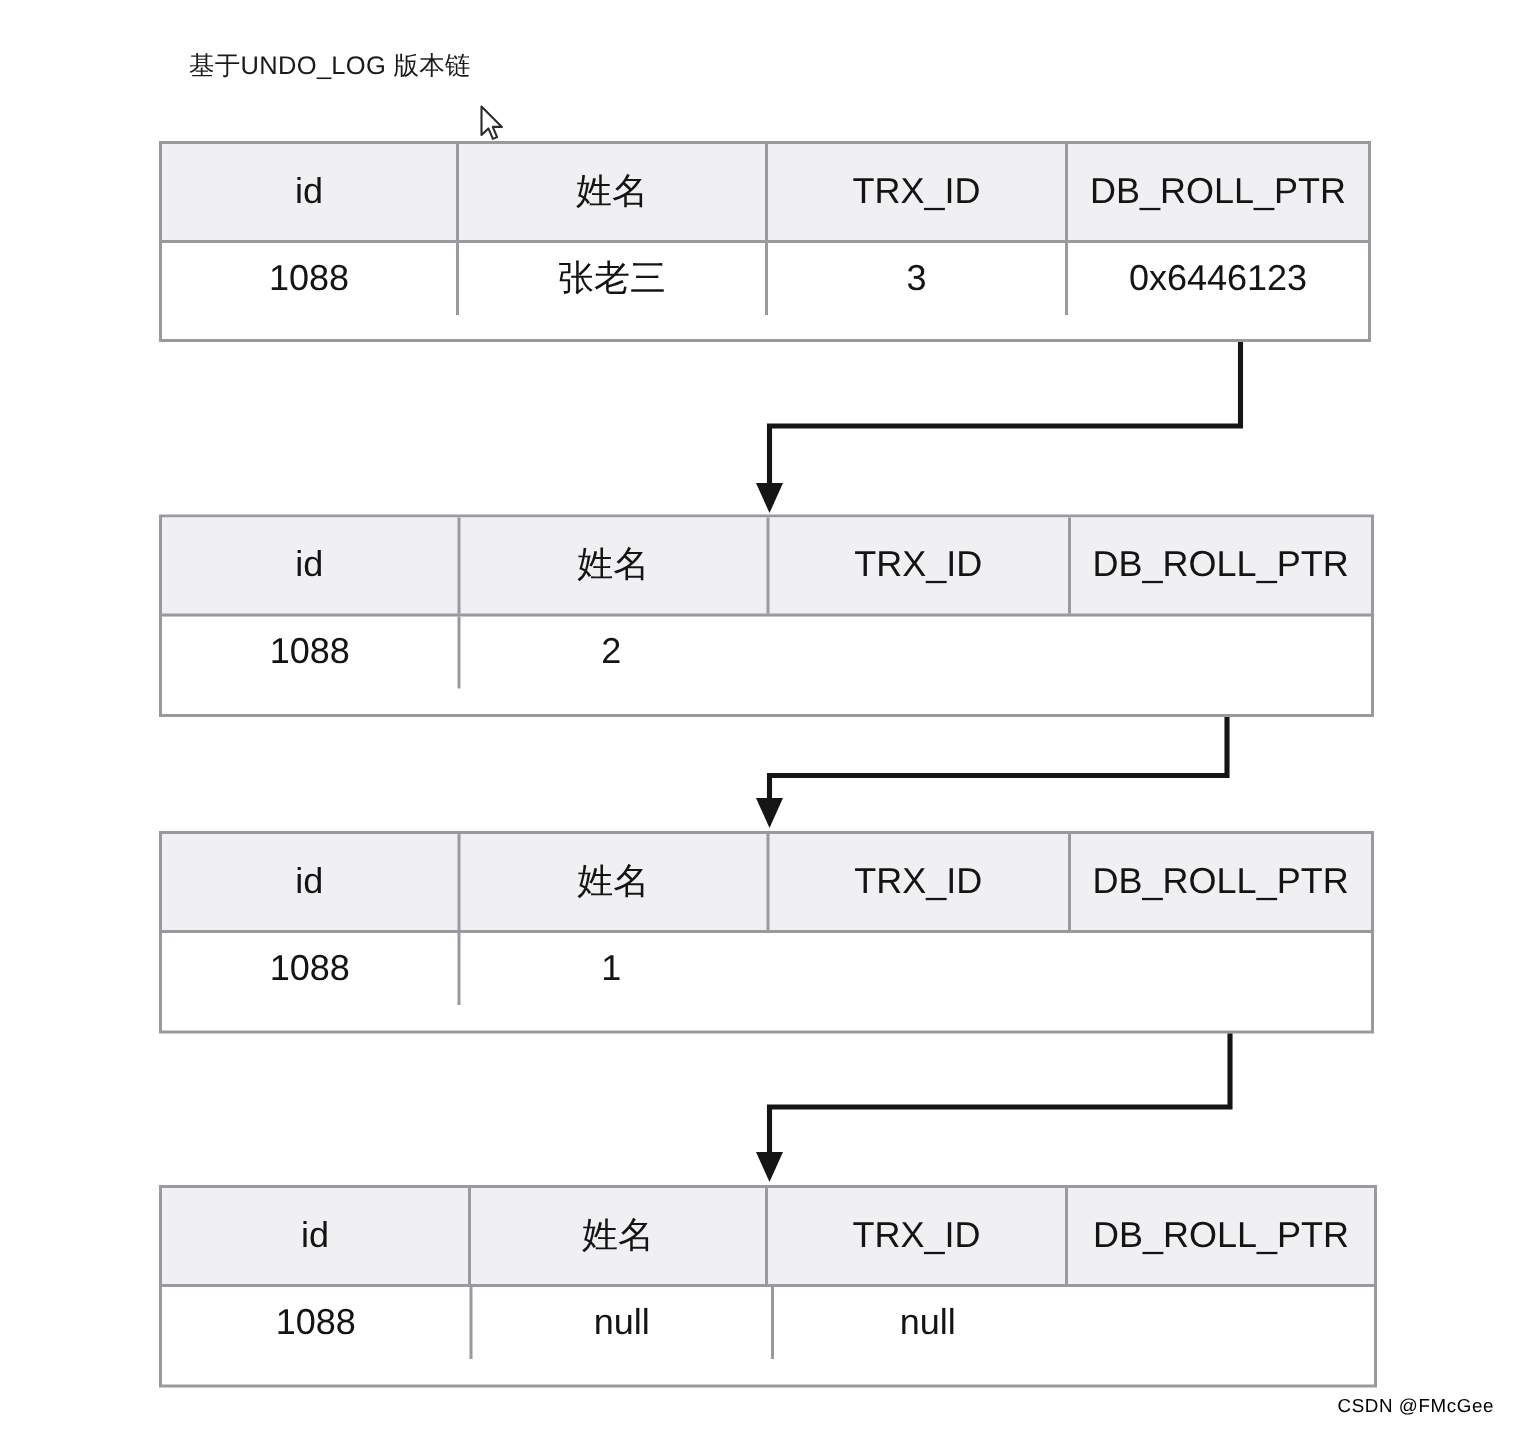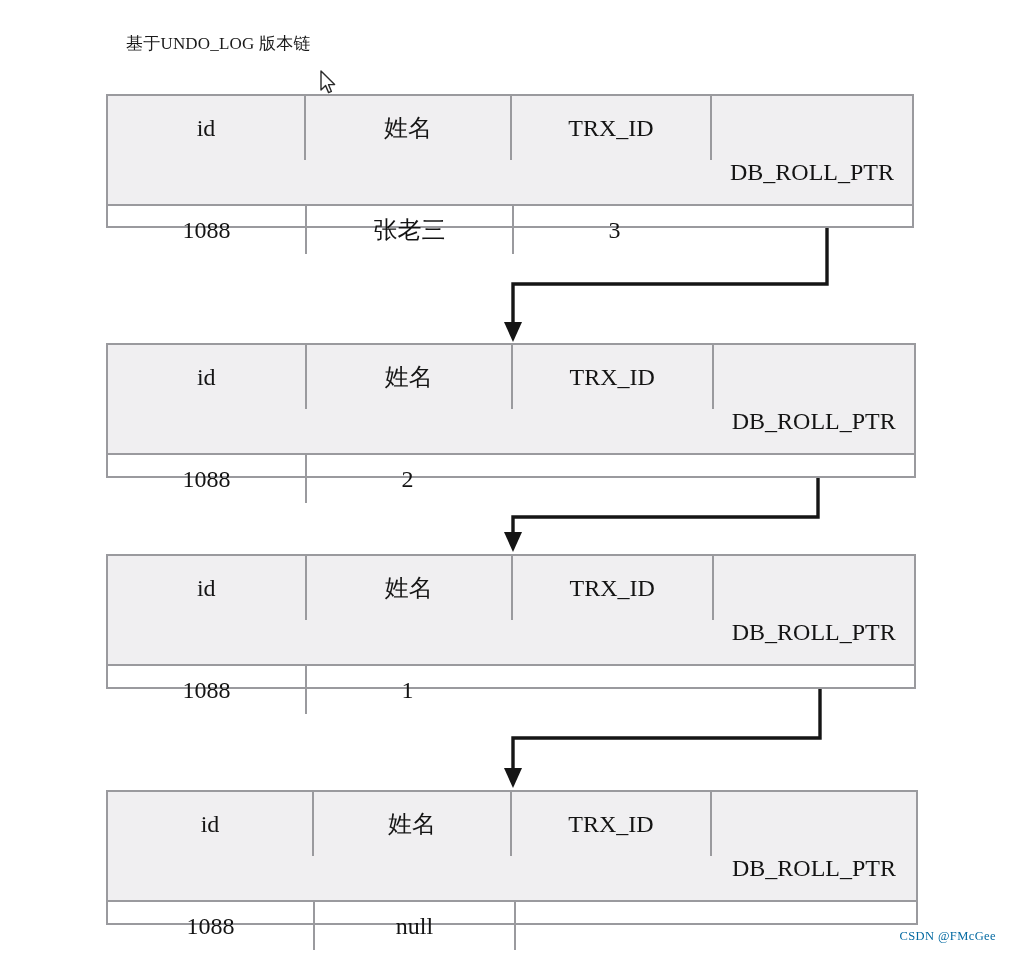--- a/index.html
+++ b/index.html
@@ -14,21 +14,20 @@
     overflow: hidden;
     font-family: "Liberation Sans", "DejaVu Sans", sans-serif;
     color: #000000;
   }
 
   #canvas {
     position: absolute;
     left: 0; top: 0;
     width: 1014px;
     height: 956px;
-    font-family: Liberation Serif, serif;
   }
 
   
   .diagram-title {
     position: absolute;
     left: 126px;
     top: 33px;
     font-size: 17px;
     line-height: 22px;
     color: #1a1a1a;
@@ -67,21 +66,21 @@
     color: #141414;
     white-space: nowrap;
     overflow: hidden;
   }
   .tbl-cell:last-child { border-right: none; }
 
   
   .col-id      { width: 199px; }
   .col-name    { width: 207px; }
   .col-trx     { width: 201px; }
-  .col-ptr     { width: 201px; margin-top: 44px; }
+  .col-ptr     { width: 201px; }
 
   
   .t4 .col-id   { width: 207px; }
   .t4 .col-name { width: 199px; }
   .t4 .col-trx  { width: 201px; }
   .t4 .col-ptr  { width: 205px; }
 
   .header-row .tbl-cell { height: 64px; }
   .data-row   .tbl-cell { height: 48px; }
 
@@ -100,21 +99,21 @@
     pointer-events: none;
     overflow: visible;
   }
 
   
   .watermark {
     position: absolute;
     right: 18px;
     bottom: 12px;
     font-size: 12.5px;
-    color: #0369a1;
+    color: #000000;
     letter-spacing: 0.4px;
     white-space: nowrap;
   }
 
   
   .mouse-cursor {
     position: absolute;
     left: 320px;
     top: 70px;
     width: 18px;
@@ -132,20 +131,21 @@
     <div class="tbl-row header-row">
       <div class="tbl-cell col-id">id</div>
       <div class="tbl-cell col-name">姓名</div>
       <div class="tbl-cell col-trx">TRX_ID</div>
       <div class="tbl-cell col-ptr">DB_ROLL_PTR</div>
     </div>
     <div class="tbl-row data-row">
       <div class="tbl-cell col-id">1088</div>
       <div class="tbl-cell col-name">张老三</div>
       <div class="tbl-cell col-trx">3</div>
+      <div class="tbl-cell col-ptr">0x6446123</div>
     </div>
   </div>
 
   <div class="version-table t2" id="table-1">
     <div class="tbl-row header-row">
       <div class="tbl-cell col-id">id</div>
       <div class="tbl-cell col-name">姓名</div>
       <div class="tbl-cell col-trx">TRX_ID</div>
       <div class="tbl-cell col-ptr">DB_ROLL_PTR</div>
     </div>

